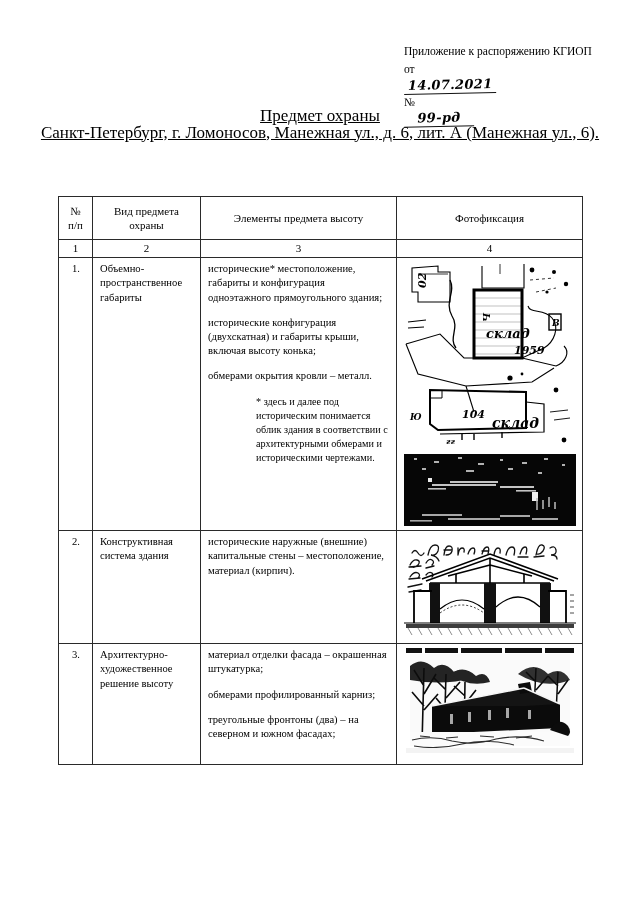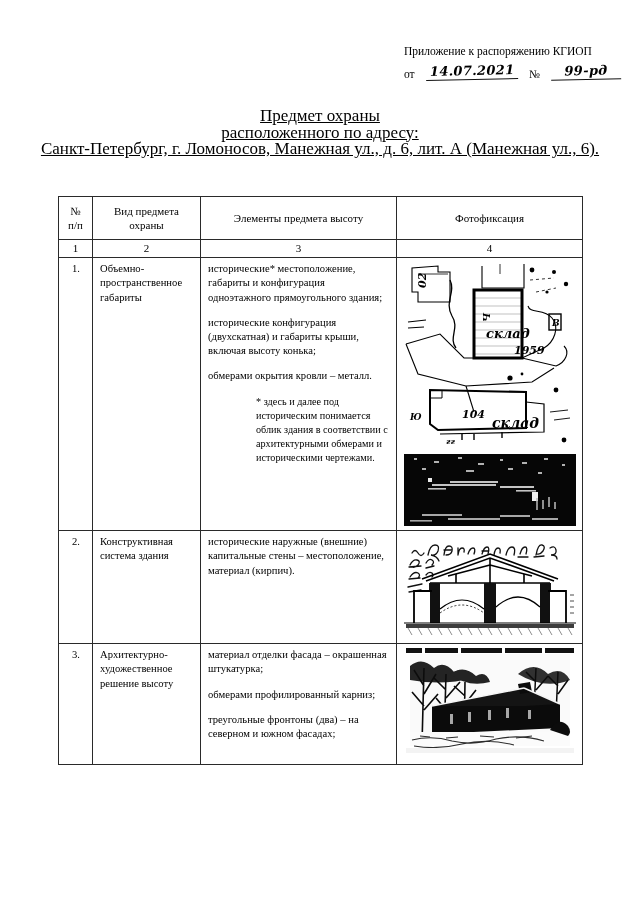--- a/index.html
+++ b/index.html
@@ -28,22 +28,23 @@
   .doc-header .appendix-line {
     font-size: 11.5px;
     line-height: 15px;
     white-space: nowrap;
   }
   .hand-line {
     margin-top: 4px;
     font-size: 11.5px;
     white-space: nowrap;
     display: flex;
-    align-items: flex-end;
-    gap: 11px;
+    align-items: flex-start;
+    gap: 2px;
+    flex-direction: column;
   }
   .hand {
     font-family: "DejaVu Serif", serif;
     font-style: italic;
     font-weight: bold;
     font-size: 13px;
     letter-spacing: 0.3px;
     border-bottom: 1.2px solid #111;
     padding: 0 4px 1px 4px;
     transform: rotate(-1.2deg);
@@ -164,21 +165,20 @@
   <div class="hand-line">
     <span>от</span>
     <span class="hand">14.07.2021</span>
     <span>№</span>
     <span class="hand num">99-рд</span>
   </div>
 </div>
 
 <div class="title-block">
   <div class="tline">Предмет охраны</div>
-  <div class="tline">расположенного по адресу:</div>
   <div class="tline">Санкт-Петербург, г. Ломоносов, Манежная ул., д. 6, лит. А (Манежная ул., 6).</div>
 </div>
 
 <table class="protect-table">
   <colgroup>
     <col class="col-no">
       <col class="col-kind">
       <col class="col-elem">
       <col class="col-photo">
   </colgroup>

